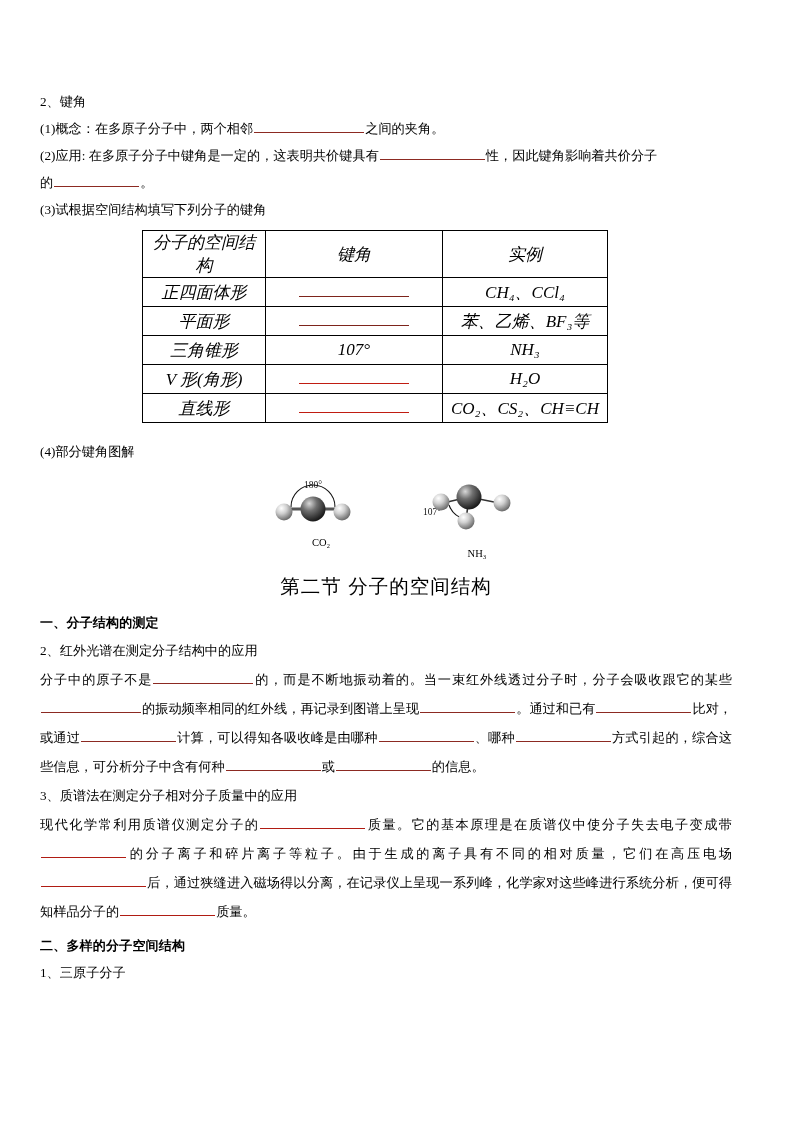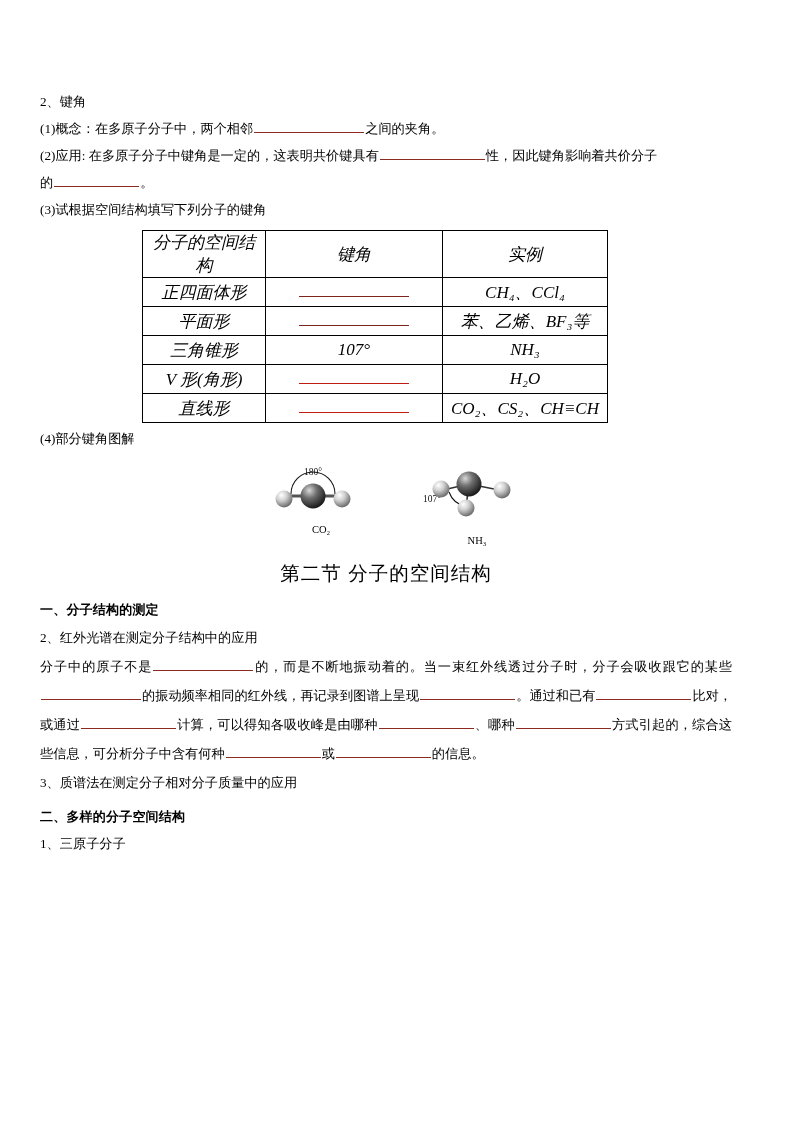--- a/index.html
+++ b/index.html
@@ -175,21 +175,21 @@
         <td class="c3">H₂O</td>
       </tr>
       <tr>
         <td class="c1">直线形</td>
         <td class="c2"><span class="tbl-blank red"></span></td>
         <td class="c3">CO₂、CS₂、CH≡CH</td>
       </tr>
     </tbody>
   </table>
 
-  <p class="para" style="margin-top:2px">(4)部分键角图解</p>
+  <p class="para" style="margin-top:15px">(4)部分键角图解</p>
 
   <div class="molecules">
 
     <div class="mol">
       <svg width="112" height="62" viewBox="0 0 112 62">
         <defs>
           <radialGradient id="gdark" cx="35%" cy="28%" r="72%">
             <stop offset="0%" stop-color="#d8d8d8"></stop>
             <stop offset="42%" stop-color="#707070"></stop>
             <stop offset="100%" stop-color="#1b1b1b"></stop>
@@ -237,19 +237,22 @@
 
 
   <p class="para loose">2、红外光谱在测定分子结构中的应用</p>
 
   <p class="para loose">
     <span>分子中的原子不是</span><span class="blank w100"></span><span>的，而是不断地振动着的。当一束红外线透过分子时，分子会吸收跟它的某些</span><span class="blank w100"></span><span>的振动频率相同的红外线，再记录到图谱上呈现</span><span class="blank w95"></span><span>。通过和已有</span><span class="blank w95"></span><span>比对，或通过</span><span class="blank w95"></span><span>计算，可以得知各吸收峰是由哪种</span><span class="blank w95"></span><span>、哪种</span><span class="blank w95"></span><span>方式引起的，综合这些信息，可分析分子中含有何种</span><span class="blank w95"></span><span>或</span><span class="blank w95"></span><span>的信息。</span>
   </p>
 
   <p class="para loose">3、质谱法在测定分子相对分子质量中的应用</p>
 
+  <p class="para loose">
+    <span>现代化学常利用质谱仪测定分子的</span><span class="blank w105 bright"></span><span>质量。它的基本原理是在质谱仪中使分子失去电子变成带</span><span class="blank w85 bright"></span><span>的分子离子和碎片离子等粒子。由于生成的离子具有不同的相对质量，它们在高压电场</span><span class="blank w105 bright"></span><span>后，通过狭缝进入磁场得以分离，在记录仪上呈现一系列峰，化学家对这些峰进行系统分析，便可得知样品分子的</span><span class="blank w95 bright"></span><span>质量。</span>
+  </p>
 
   <div class="gap-sm"></div>
 
   <p class="bold-head">二、多样的分子空间结构</p>
   <p class="para">1、三原子分子</p>
 
 </div>
 
 </body></html>

